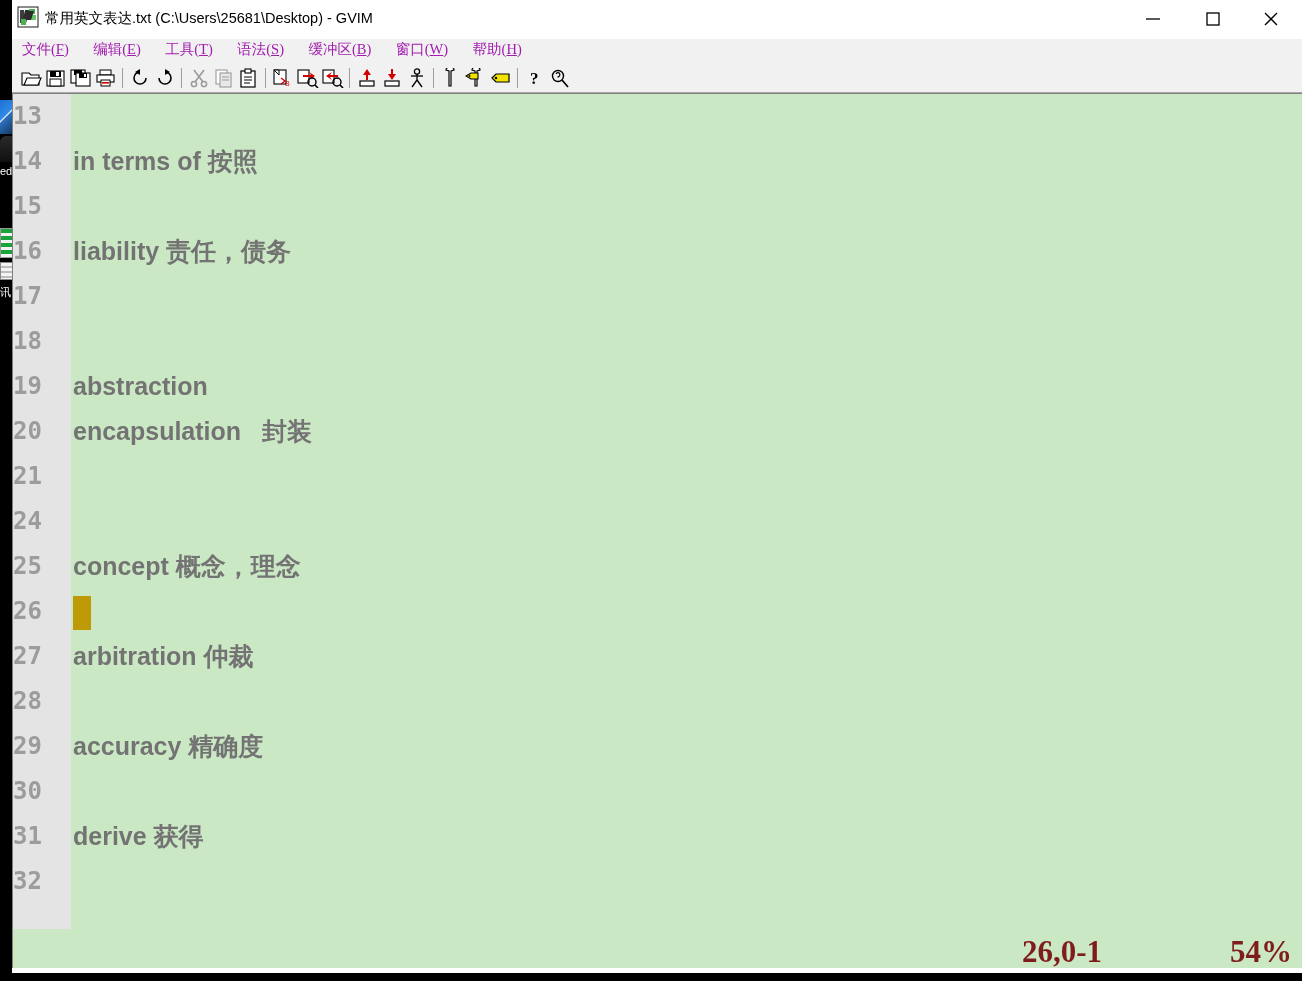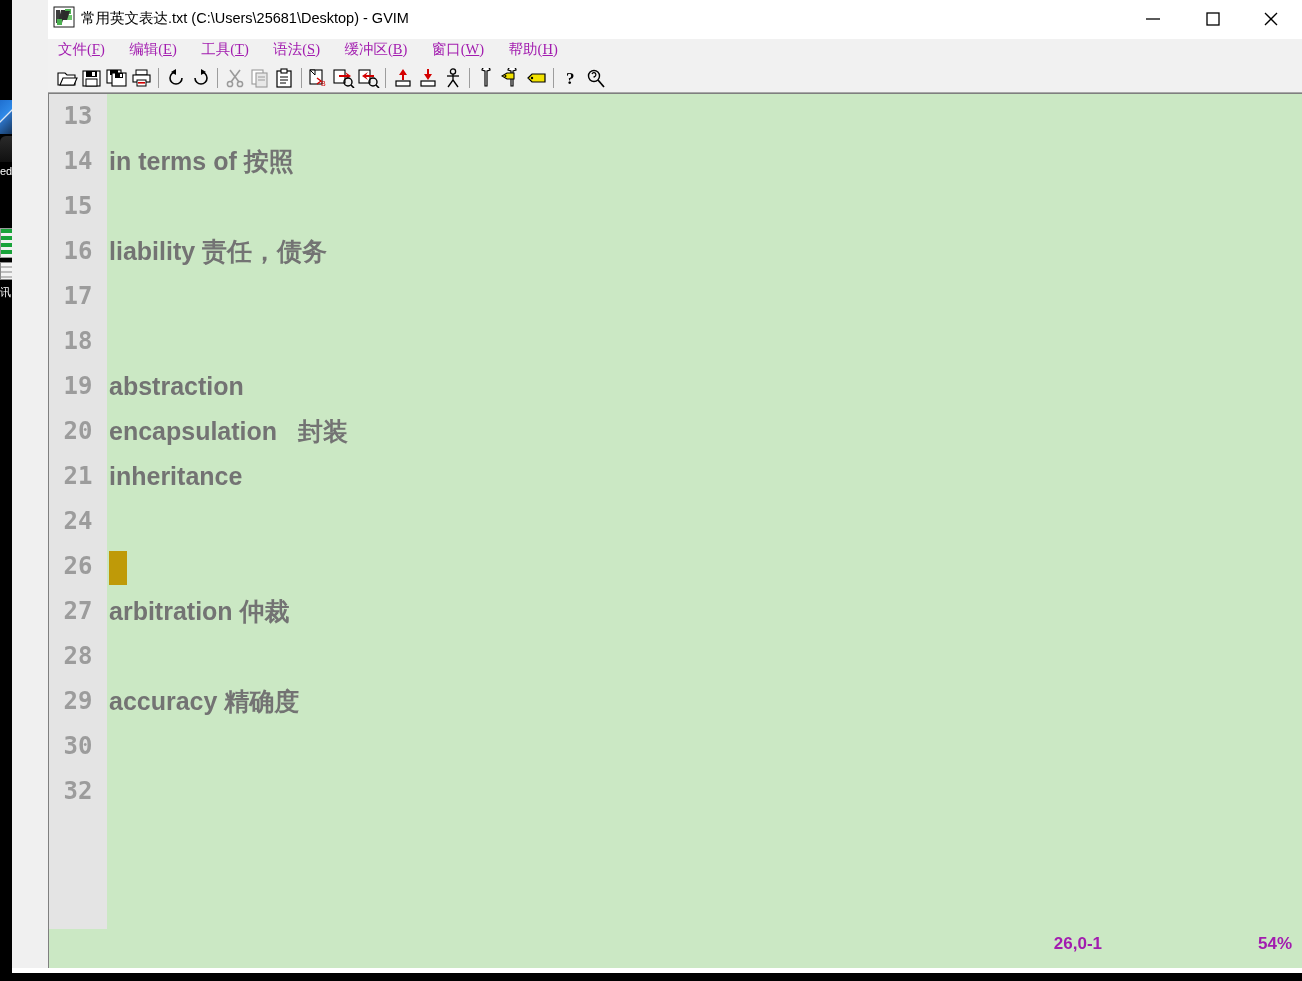--- a/index.html
+++ b/index.html
@@ -59,21 +59,20 @@
     font-family: "Liberation Sans", sans-serif;
   }
 
   
   #gvim-window {
     position: absolute;
     left: 12px; top: 0;
     width: 1290px; height: 973px;
     background: #f0f0f0;
     box-sizing: border-box;
-    padding-left: 36px;
   }
 
   
   #titlebar {
     position: relative;
     height: 38px;
     background: #ffffff;
     border-bottom: 1px solid #ffffff;
   }
   #title-icon {
@@ -166,23 +165,23 @@
     width: 100%;
   }
   .code-line {
     position: relative;
     height: 45px;
     line-height: 45px;
     white-space: pre;
   }
   .lnum {
     position: absolute;
-    left: 7px; top: 0;
+    left: 0; top: 0;
     width: 44px;
-    text-align: center;
+    text-align: left;
     color: #9c9c9c;
     font-family: "DejaVu Sans Mono", "Liberation Mono", monospace;
     font-size: 24px;
     font-weight: bold;
     letter-spacing: 0px;
   }
   .ltext {
     position: absolute;
     left: 60px; top: 0;
     color: #737373;
@@ -203,23 +202,23 @@
     position: absolute;
     left: 0;
     bottom: 0;
     width: 100%;
     height: 44px;
     background: #cbe8c4;
   }
   .status-txt {
     position: absolute;
     top: 5px;
-    color: #a21caf;
-    font-family: Liberation Sans, sans-serif;
-    font-size: 17px;
+    color: #7f1d1d;
+    font-family: Liberation Serif, serif;
+    font-size: 31px;
     font-weight: bold;
     white-space: pre;
   }
   #status-ruler { right: 200px; }
   #status-pct   { right: 10px; }
 
   #window-bottom-border {
     position: absolute;
     left: 0; bottom: 0;
     width: 100%; height: 5px;
@@ -479,25 +478,28 @@
       <div class="code-line">
         <span class="lnum">19</span>
         <span class="ltext">abstraction</span>
       </div>
       <div class="code-line">
         <span class="lnum">20</span>
         <span class="ltext">encapsulation   封装</span>
       </div>
       <div class="code-line">
         <span class="lnum">21</span>
-        <span class="ltext">inheritance</span>
       </div>
       <div class="code-line">
         <span class="lnum">24</span>
         <span class="ltext"></span>
+      </div>
+      <div class="code-line">
+        <span class="lnum">25</span>
+        <span class="ltext">concept 概念，理念</span>
       </div>
       <div class="code-line">
         <span class="lnum">26</span>
         <span class="cursor-block"></span>
         <span class="ltext"></span>
       </div>
       <div class="code-line">
         <span class="lnum">27</span>
         <span class="ltext">arbitration 仲裁</span>
       </div>
@@ -505,20 +507,24 @@
         <span class="lnum">28</span>
         <span class="ltext"></span>
       </div>
       <div class="code-line">
         <span class="lnum">29</span>
         <span class="ltext">accuracy 精确度</span>
       </div>
       <div class="code-line">
         <span class="lnum">30</span>
         <span class="ltext"></span>
+      </div>
+      <div class="code-line">
+        <span class="lnum">31</span>
+        <span class="ltext">derive 获得</span>
       </div>
       <div class="code-line">
         <span class="lnum">32</span>
         <span class="ltext"></span>
       </div>
 
     </div>
 
     <div id="statusline">
       <span class="status-txt" id="status-ruler">26,0-1</span>

